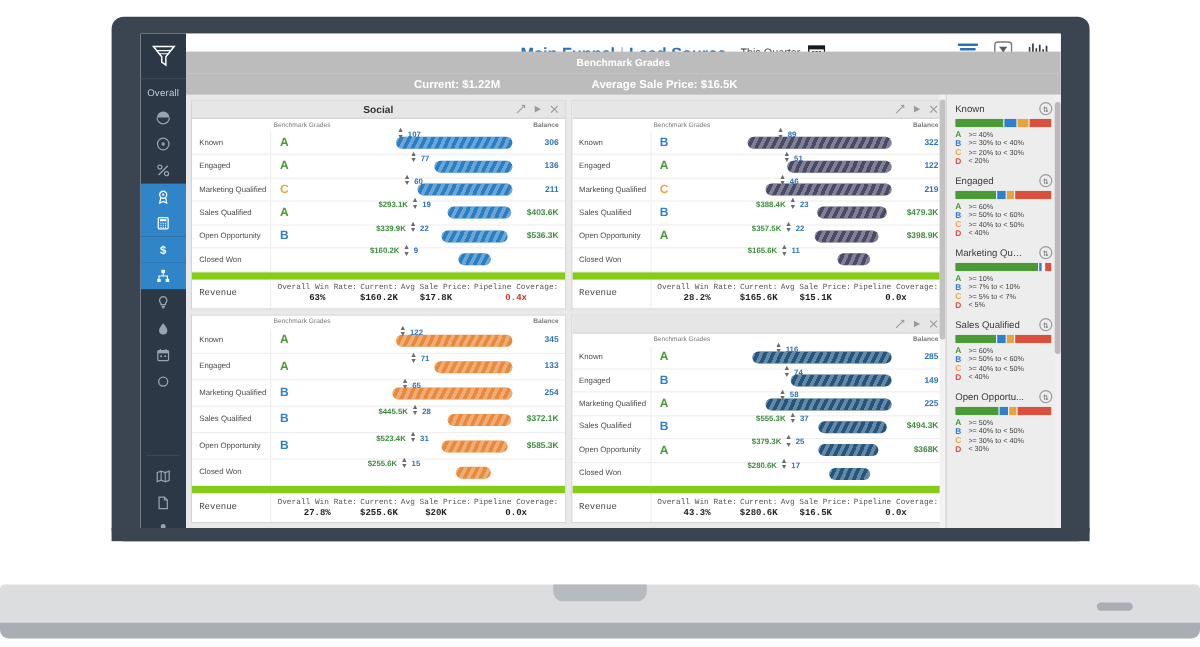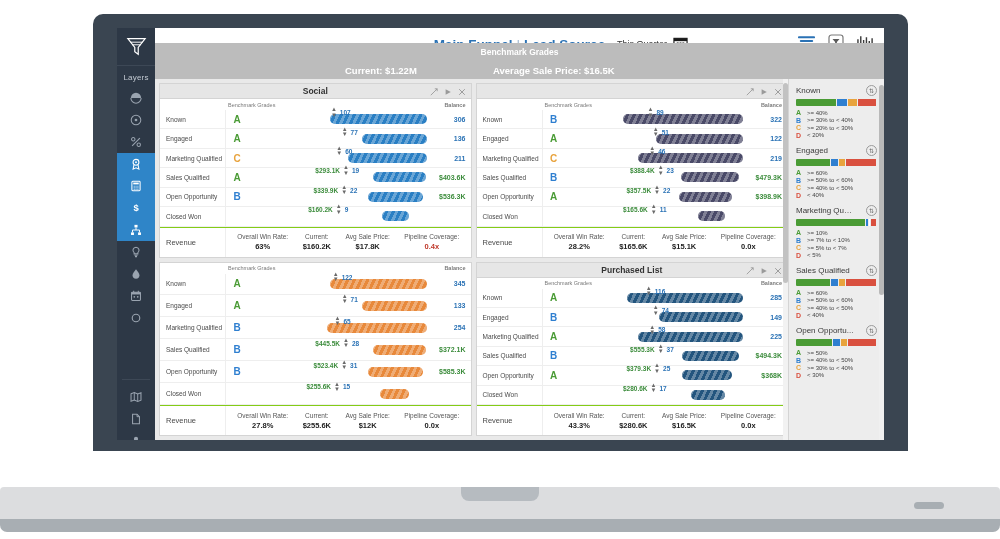--- a/index.html
+++ b/index.html
@@ -147,21 +147,21 @@
     white-space:nowrap; font-size:6.5px; font-weight:bold; color:#2a72b5;
     display:flex; align-items:center; gap:3px;
   }
   .bar-label .money { color:#3c8c3c; }
   .bar-label .updown { color:#6a6a6a; font-size:6px; line-height:.9; }
   .hdr-row { flex:0 0 11px; border-bottom:none; }
   .hdr-row .bench { font-size:5.5px; color:#7a7a7a; padding-left:2px;
                     display:flex; align-items:center; }
   .hdr-row .balhdr { font-size:5.5px; color:#7a7a7a; }
 
-  .rev-row { flex:0 0 30px; border-top:1px solid #84cc16; }
+  .rev-row { flex:0 0 30px; border-top:6px solid #84cc16;font-family:Liberation Mono, monospace; }
   .rev-cell { flex:1; display:flex; align-items:center; justify-content:space-around;
               padding:0 4px; }
   .rev-item { text-align:center; }
   .rev-item .rl { font-size:6.5px; color:#555; display:block; }
   .rev-item .rv { font-size:7.5px; font-weight:bold; color:#222; display:block; margin-top:2px; }
   .rev-item .rv.warn { color:#c0392b; }
 
   
   #bench {
     position:absolute; right:0; top:51px; bottom:0; width:96px;
@@ -201,21 +201,21 @@
 
   <div id="lid-inner">
 
     <div id="rail">
       <div id="rail-logo">
         <svg width="21" height="19" viewBox="0 0 24 22">
           <path d="M2 2 L22 2 L14 12 L14 20 L10 17 L10 12 Z" fill="none" stroke="#ffffff" stroke-width="1.4"></path>
           <path d="M5 6 L19 6 M7 9 L17 9" stroke="#ffffff" stroke-width="1.1"></path>
         </svg>
       </div>
-      <div class="rail-label">Layers</div>
+      <div class="rail-label">Overall</div>
       <div id="rail-items">
           <div class="rail-item">
             <span>
               <svg width="12" height="12" viewBox="0 0 14 14">
                 <path d="M1 7a6 6 0 0 1 12 0z" fill="#9aa4b0"></path>
                 <path d="M1 7a6 6 0 0 0 12 0" fill="none" stroke="#9aa4b0" stroke-width="1.2"></path>
               </svg>
             </span>
           </div>
           <div class="rail-item">
@@ -780,33 +780,32 @@
                   <div class="rev-item">
                     <span class="rl">Overall Win Rate:</span>
                     <span class="rv">27.8%</span>
                   </div>
                   <div class="rev-item">
                     <span class="rl">Current:</span>
                     <span class="rv">$255.6K</span>
                   </div>
                   <div class="rev-item">
                     <span class="rl">Avg Sale Price:</span>
-                    <span class="rv">$12K</span>
+                    <span class="rv">$20K</span>
                   </div>
                   <div class="rev-item">
                     <span class="rl">Pipeline Coverage:</span>
                     <span class="rv">0.0x</span>
                   </div>
                 </div>
               </div>
             </div>
           </div>
           <div class="panel">
             <div class="panel-head">
-              <div class="panel-title">Purchased List</div>
               <div class="panel-ctrls">
                 <span><svg width="8" height="8" viewBox="0 0 10 10">
                     <path d="M1 9 L9 1 M6 1h3v3" fill="none" stroke="#9a9a9a" stroke-width="1.1"></path>
                   </svg></span>
                 <span><svg width="8" height="8" viewBox="0 0 10 10">
                     <path d="M2 1.5 L8.5 5 L2 8.5z" fill="#9a9a9a"></path>
                   </svg></span>
                 <span><svg width="8" height="8" viewBox="0 0 10 10">
                     <path d="M1.5 1.5 L8.5 8.5 M8.5 1.5 L1.5 8.5" stroke="#9a9a9a" stroke-width="1.2"></path>
                   </svg></span>

